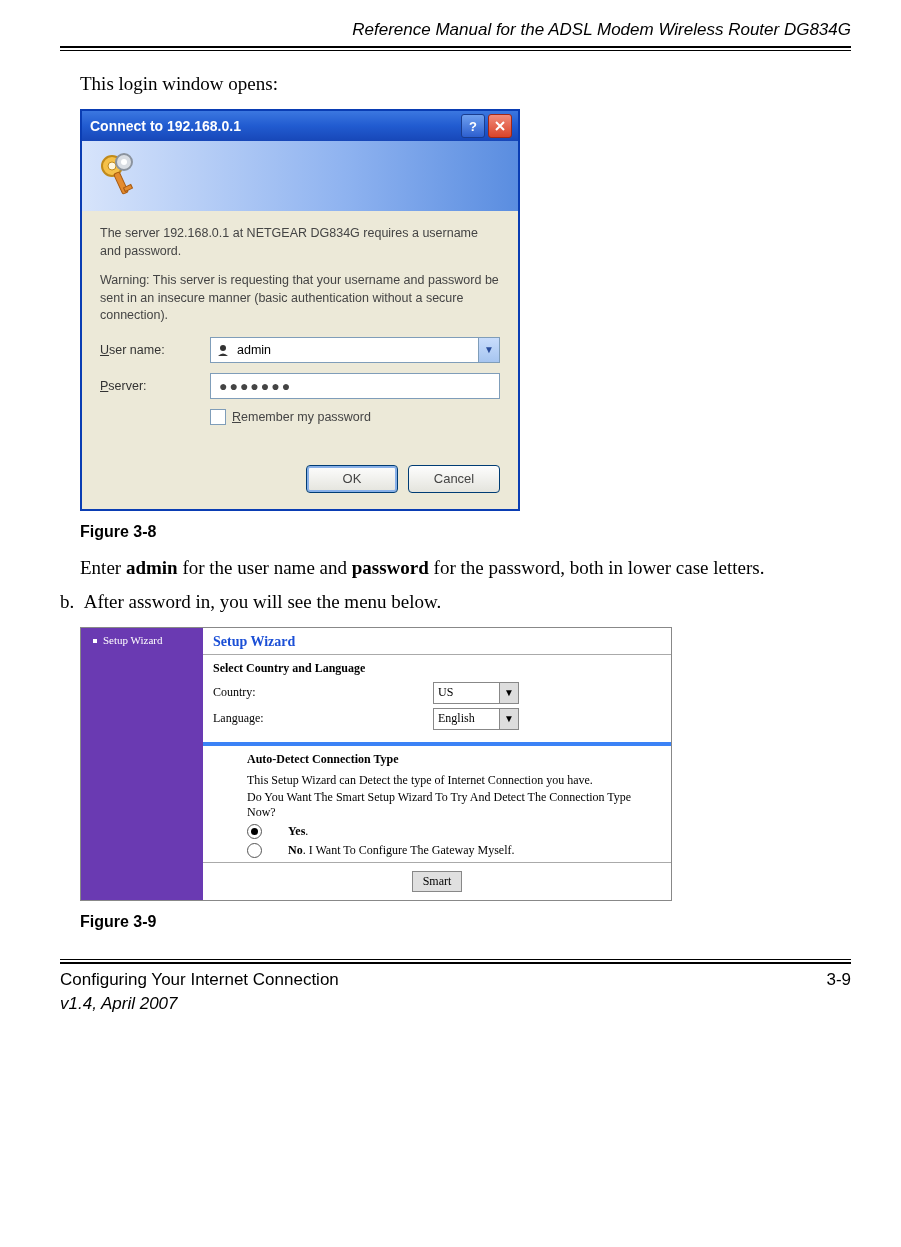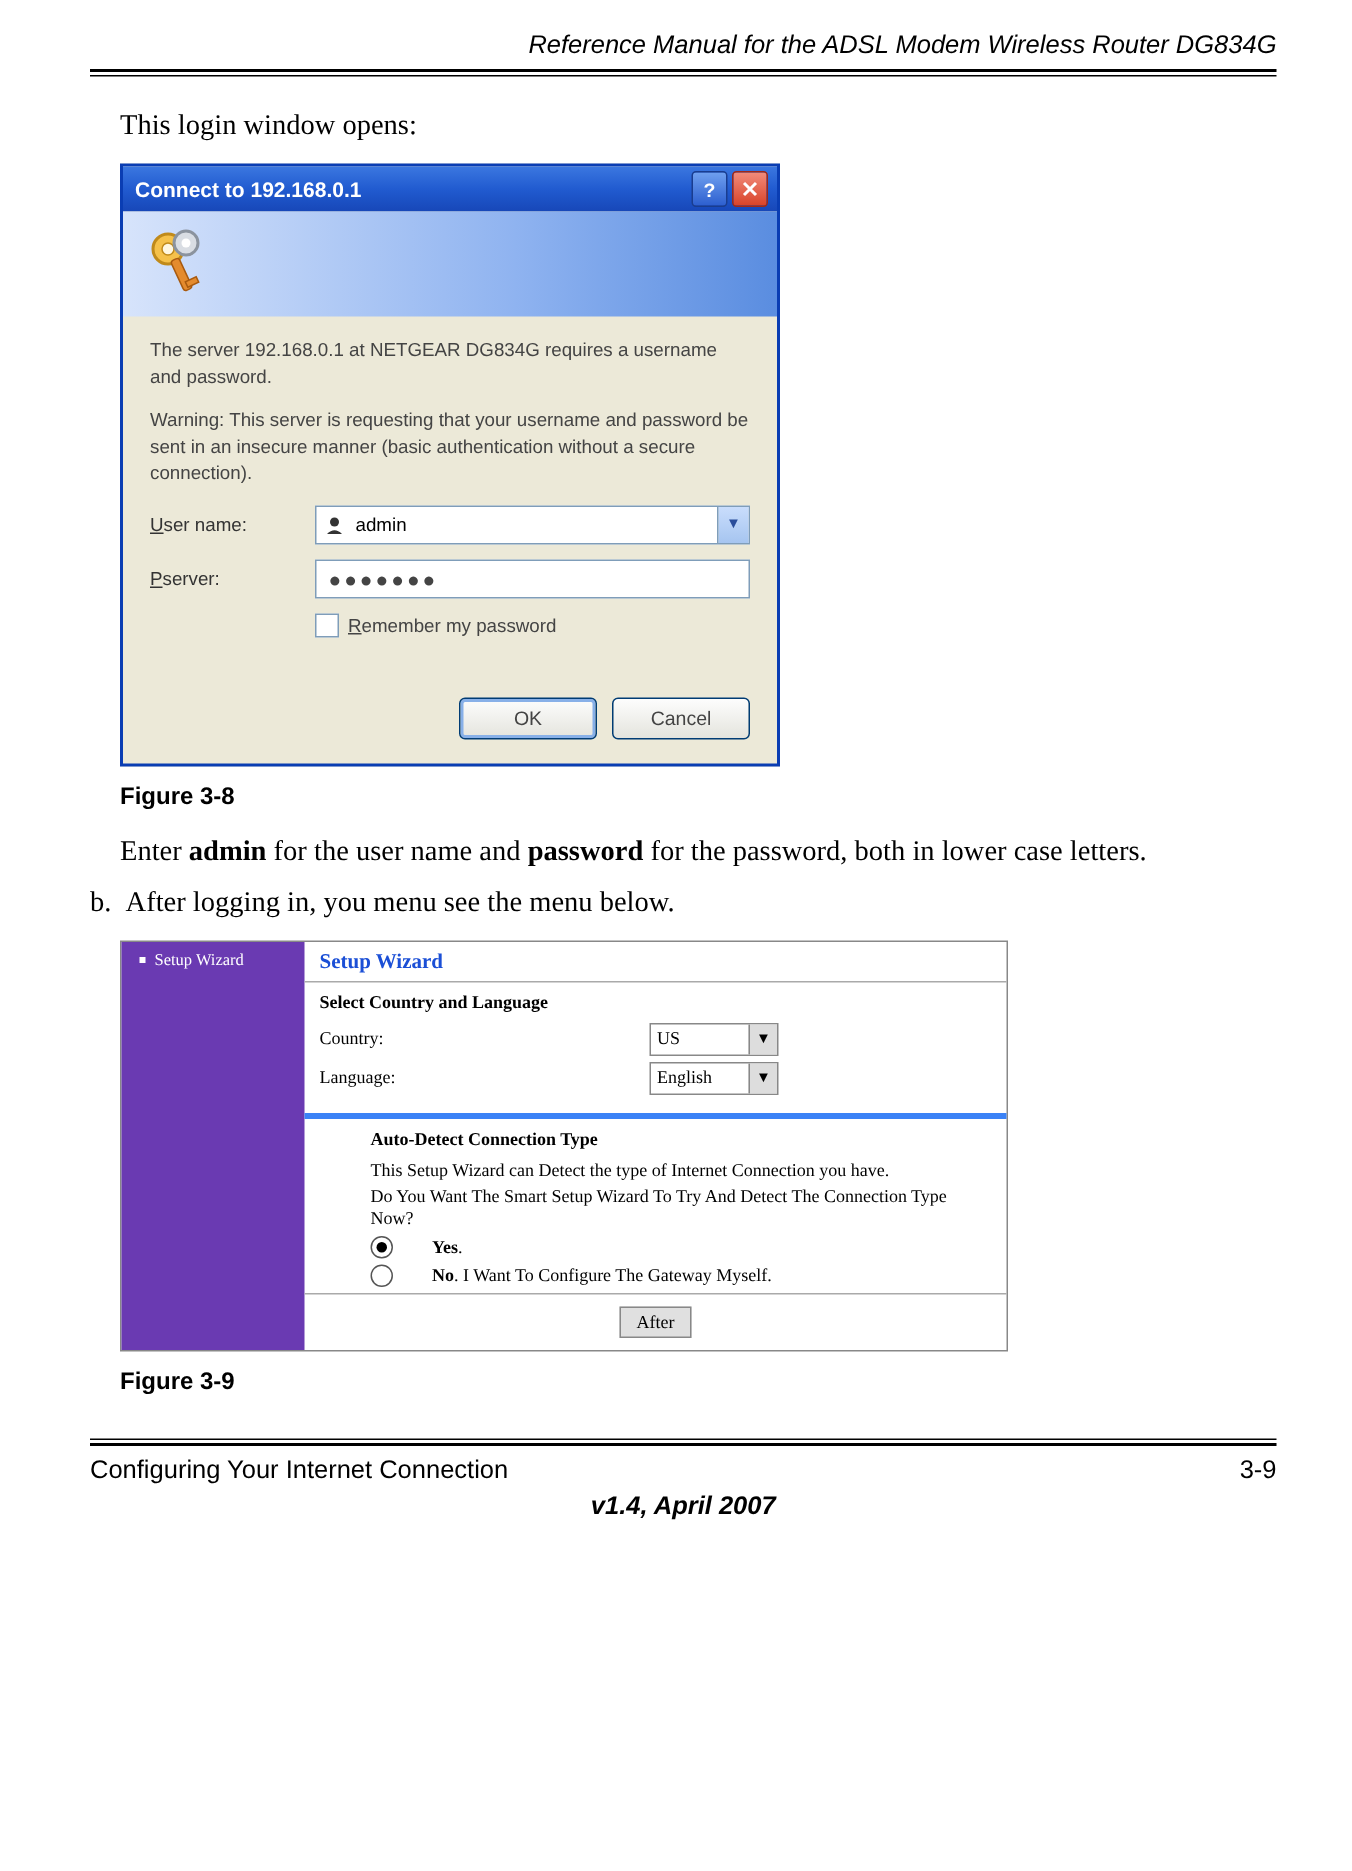--- a/index.html
+++ b/index.html
@@ -67,26 +67,25 @@
     margin-top: 28px;
   }
   .footer-row {
     display: flex;
     justify-content: space-between;
     font-family: Arial, sans-serif;
     font-size: 17px;
     margin-top: 6px;
   }
   .footer-center {
-    text-align: center;
+    text-align: left;
     font-family: Arial, sans-serif;
     font-style: italic;
     font-size: 17px;
     margin-top: 4px;
-    font-weight: bold;
   }
 
   
   .xp-dialog {
     width: 440px;
     border: 2px solid #0a3db3;
     background: #ece9d8;
     font-family: Tahoma, sans-serif;
     font-size: 13px;
     box-sizing: border-box;
@@ -373,21 +372,21 @@
 
     <div class="fig-caption">Figure 3-8</div>
   </div>
 
   <div class="credentials-text">
     <span>Enter </span><span class="b">admin</span><span> for the user name and </span><span class="b">password</span><span> for the password, both in lower case letters.</span>
   </div>
 
   <div class="step-text">
     <span class="marker">b.</span>
-    <span>After logging in, you menu see the menu below.</span>
+    <span>After assword in, you will see the menu below.</span>
   </div>
 
   <div class="wizard">
     <div class="wiz-side">
       <span class="bullet"></span><span>Setup Wizard</span>
     </div>
     <div class="wiz-main">
       <div class="wiz-title">Setup Wizard</div>
 
       <div class="wiz-section">
@@ -416,21 +415,21 @@
           <span class="r checked"></span>
           <span><b>Yes</b><span>.</span></span>
         </div>
         <div class="wiz-radio">
           <span class="r"></span>
           <span><b>No</b><span>. I Want To Configure The Gateway Myself.</span></span>
         </div>
       </div>
 
       <div class="wiz-btn-row">
-        <div class="wiz-btn">After</div>
+        <div class="wiz-btn">Smart</div>
       </div>
     </div>
   </div>
 
   <div class="fig-caption2">Figure 3-9</div>
 
   <div class="footer">
     <hr class="header-rule-thin">
     <hr class="header-rule-thick" style="margin-top:2px;">
     <div class="footer-row">

